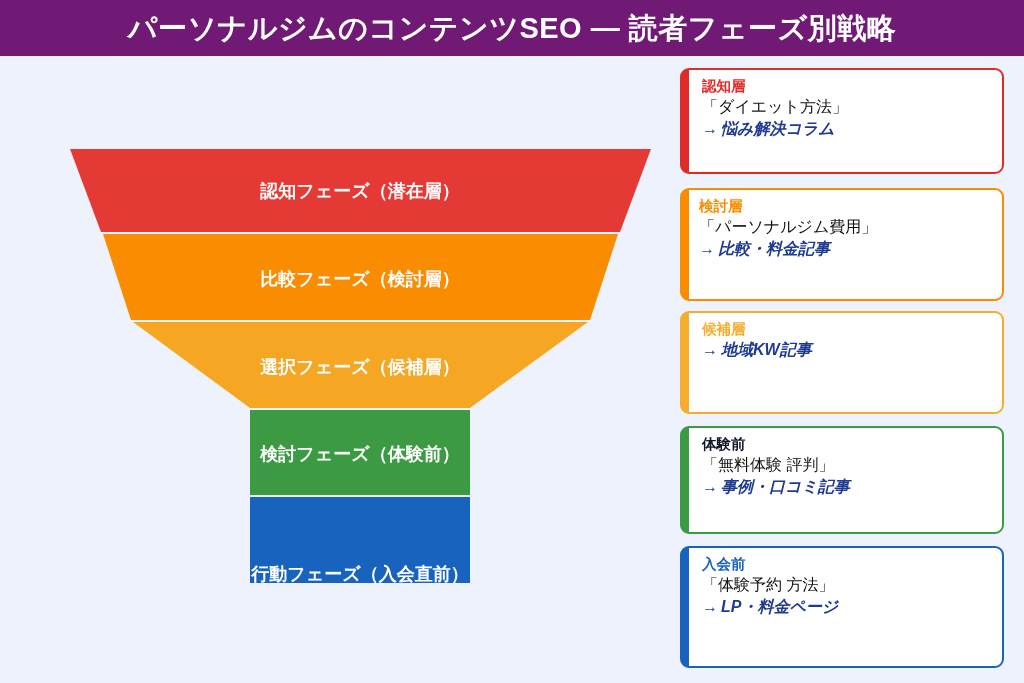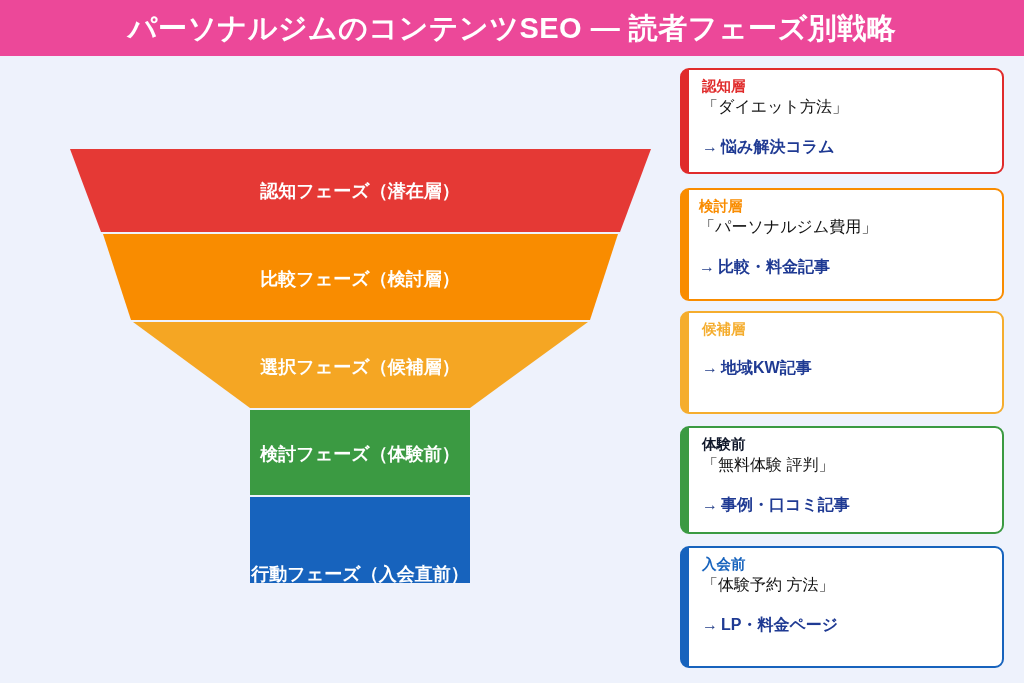--- a/index.html
+++ b/index.html
@@ -102,32 +102,33 @@
     line-height: 1.3;
     white-space: nowrap;
     margin-top: 1px;
   }
   .card-action {
     font-size: 16px;
     font-weight: bold;
     color: #1f3a93;
     line-height: 1.3;
     white-space: nowrap;
-    margin-top: 19px;
+    margin-top: 1px;
+    font-style: italic;
   }
   .card-action .arrow {
     font-weight: normal;
     color: #26408a;
     padding-right: 3px;
   }
 </style>
 </head>
 <body style="background: rgb(238, 242, 252);">
 
-<div id="title-bar" style="background: #ec4899;">
+<div id="title-bar" style="background: #701a75;">
   <div id="title-text" style="color: rgb(255, 255, 255);">パーソナルジムのコンテンツSEO — 読者フェーズ別戦略</div>
 </div>
 
 <div id="stage">
 
   <div id="funnel-wrap">
     <svg id="funnel-svg" width="670" height="627" viewBox="0 0 670 627">
       <polygon id="funnel-seg-0" points="70,93 651,93 620,176 101,176" fill="#e53935"></polygon>
       <polygon id="funnel-seg-1" points="103,178 618,178 590,264 131,264" fill="#f98c00"></polygon>
       <polygon id="funnel-seg-2" points="133,266 588,266 470,352 250,352" fill="#f5a623"></polygon>

